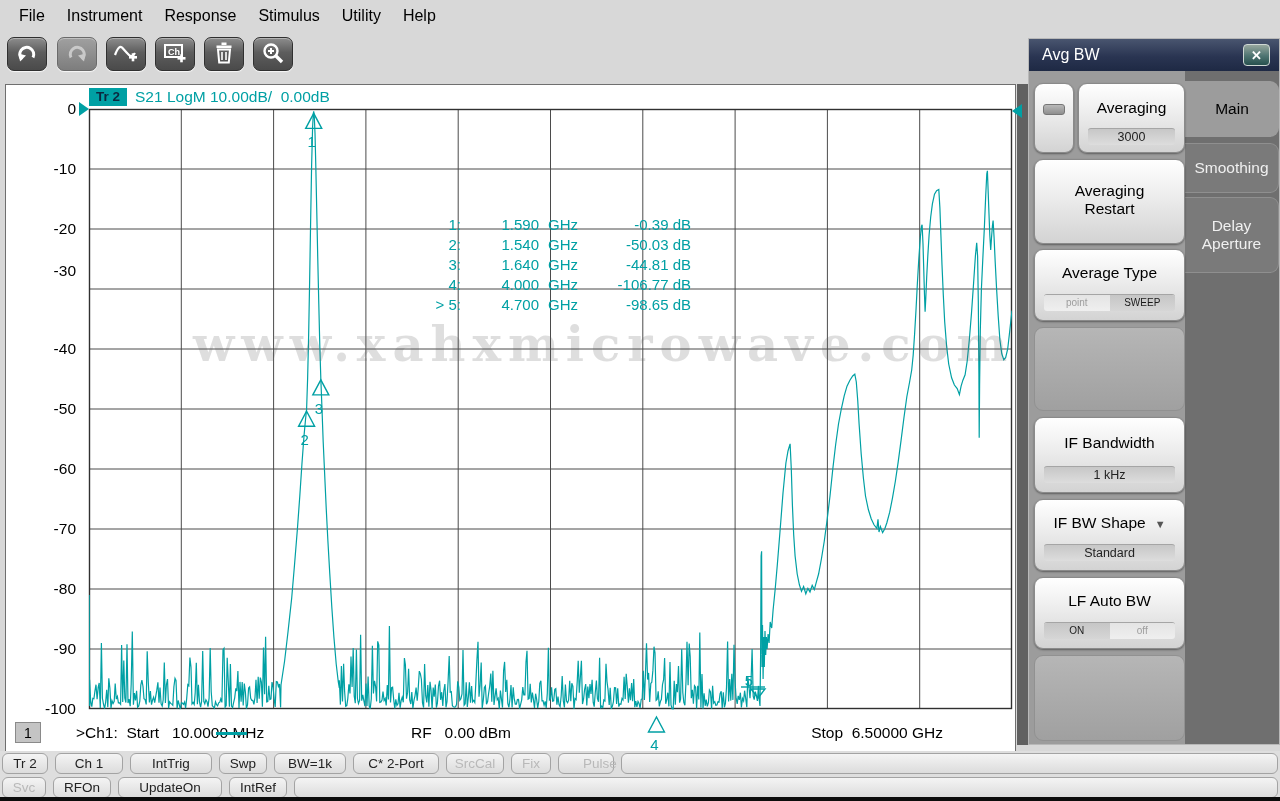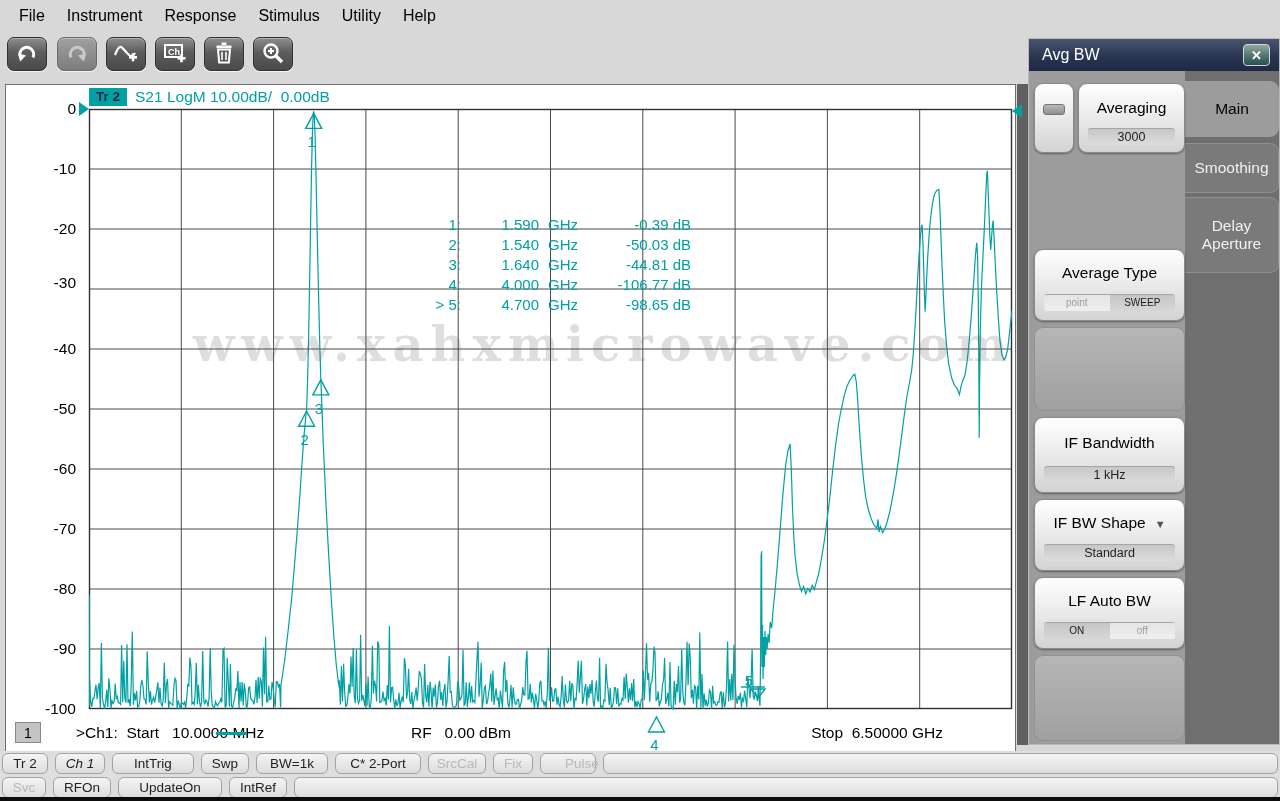--- a/index.html
+++ b/index.html
@@ -174,21 +174,21 @@
 <div id="plot-panel">
   <div class="tr-header">
     <span class="tr-badge">Tr 2</span>
     <span class="tr-text">S21 LogM 10.00dB/  0.00dB</span>
   </div>
 
   <div id="y-labels">
       <div class="ytick" style="top: 14px;">0</div>
       <div class="ytick" style="top: 74px;">-10</div>
       <div class="ytick" style="top: 134px;">-20</div>
-      <div class="ytick" style="top: 188px;">-30</div>
+      <div class="ytick" style="top: 176px;">-30</div>
       <div class="ytick" style="top: 254px;">-40</div>
       <div class="ytick" style="top: 314px;">-50</div>
       <div class="ytick" style="top: 374px;">-60</div>
       <div class="ytick" style="top: 434px;">-70</div>
       <div class="ytick" style="top: 494px;">-80</div>
       <div class="ytick" style="top: 554px;">-90</div>
       <div class="ytick" style="top: 614px;">-100</div>
     </div>
 
   <svg id="chart-svg" width="945" height="650">
@@ -267,20 +267,23 @@
 
     <div class="pbtn" style="left:5px; top:12px; width:40px; height:70px;">
       <div class="led"></div>
     </div>
 
     <div class="pbtn" style="left:49px; top:12px; width:107px; height:70px;">
       <span class="lbl" style="margin-top:15px;">Averaging</span>
       <div class="value-box" style="top:44px;">3000</div>
     </div>
 
+    <div class="pbtn" style="left:5px; top:88px; width:151px; height:85px;">
+      <span class="lbl" style="margin:22px 20px 0;">Averaging Restart</span>
+    </div>
 
     <div class="pbtn" style="left:5px; top:178px; width:151px; height:72px;">
       <span class="lbl" style="margin-top:14px;">Average Type</span>
       <div class="seg-box" style="top:44px;">
         <span class="seg-uns">point</span>
         <span class="seg-sel">SWEEP</span>
       </div>
     </div>
 
     <div class="pbtn disabledbtn" style="left:5px; top:256px; width:151px; height:84px;"></div>
@@ -305,21 +308,21 @@
       </div>
     </div>
 
     <div class="pbtn disabledbtn" style="left:5px; top:584px; width:151px; height:86px;"></div>
   </div>
 </div>
 
 <div id="status-bar">
   <div class="status-row" id="status-row1">
       <span class="pill" style="width: 46px;">Tr 2</span>
-      <span class="pill" style="width: 50px; font-style: italic;">Ch 1</span>
+      <span class="pill" style="width: 68px;">Ch 1</span>
       <span class="pill" style="width: 82px;">IntTrig</span>
       <span class="pill" style="width: 48px;">Swp</span>
       <span class="pill" style="width: 72px;">BW=1k</span>
       <span class="pill" style="width: 86px;">C* 2-Port</span>
       <span class="pill off" style="width: 58px;">SrcCal</span>
       <span class="pill off" style="width: 40px;">Fix</span>
       <span class="pill off" style="width: 56px; padding-left: 24px;">Pulse</span>
       <span class="pill filler"></span>
     </div>
   <div class="status-row" id="status-row2">

